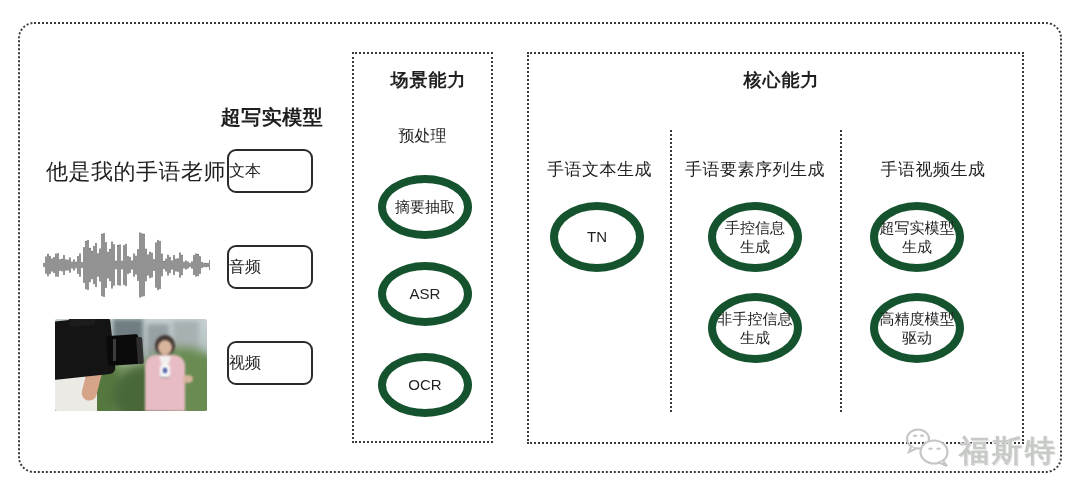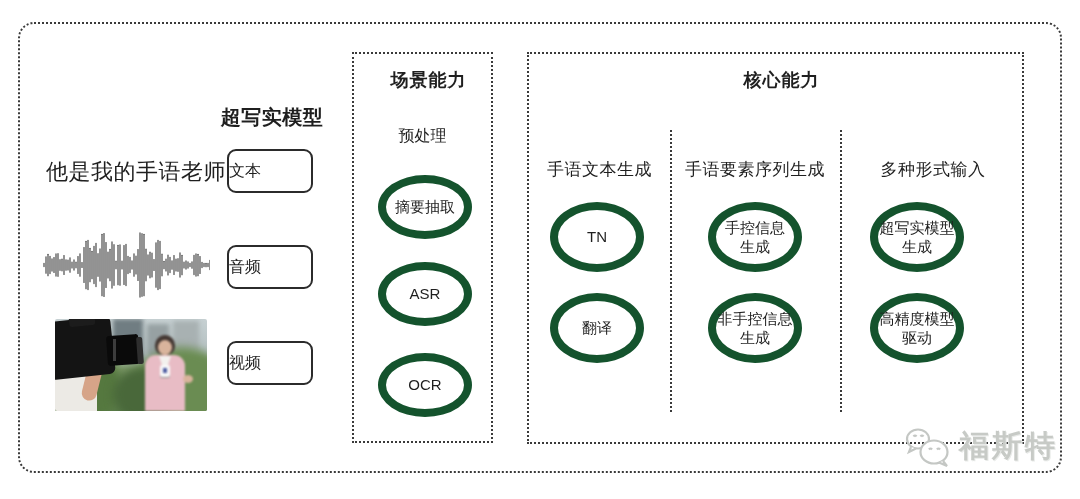--- a/index.html
+++ b/index.html
@@ -65,21 +65,21 @@
 
   .col-sep { position:absolute; top:76px; height:282px; border-left:2px dotted #3a3a3a; }
   .sep1 { left:141px; } .sep2 { left:311px; }
   .col-header { position:absolute; top:104px; text-align:center; font-size:17px; letter-spacing:0.5px; }
   .h1 { left:0; width:141px; } .h2 { left:141px; width:170px;text-align:center; } .h3 { left:311px; width:186px; }
   .core-box .ellipse { width:94px; height:70px; }
   .c1 { left:21px; } .c2 { left:179px; } .c3 { left:341px; }
   .r1 { top:148px; } .r2 { top:239px; }
 
   
-  .watermark { position:absolute; left:903px; top:426px; display:flex; align-items:flex-start; z-index:5; }
+  .watermark { position:absolute; left:903px; top:426px; display:flex; align-items:flex-end; z-index:5; }
   .wm-text { font-size:30px; font-weight:700; color:#c7cac6; letter-spacing:3px;
     text-shadow:1px 1px 0 #e9ebe9; margin-left:4px; }
 </style>
 </head>
 <body>
 
 <div class="stage">
   <div class="outer-frame"></div>
 
   <div class="input-title">超写实模型</div>
@@ -223,27 +223,24 @@
     </div>
   </div>
 
   <div class="dash-box core-box">
     <div class="box-title">核心能力</div>
     <div class="col-sep sep1"></div>
     <div class="col-sep sep2"></div>
 
     <div class="col-header h1">手语文本生成</div>
     <div class="col-header h2">手语要素序列生成</div>
-    <div class="col-header h3">多种形式输入</div>
+    <div class="col-header h3">手语视频生成</div>
 
     <div class="ellipse c1 r1">
       <span>TN</span>
-    </div>
-    <div class="ellipse c1 r2">
-      <span>翻译</span>
     </div>
     <div class="ellipse c2 r1">
       <span>手控信息
 生成</span>
     </div>
     <div class="ellipse c2 r2">
       <span>非手控信息
 生成</span>
     </div>
     <div class="ellipse c3 r1">

